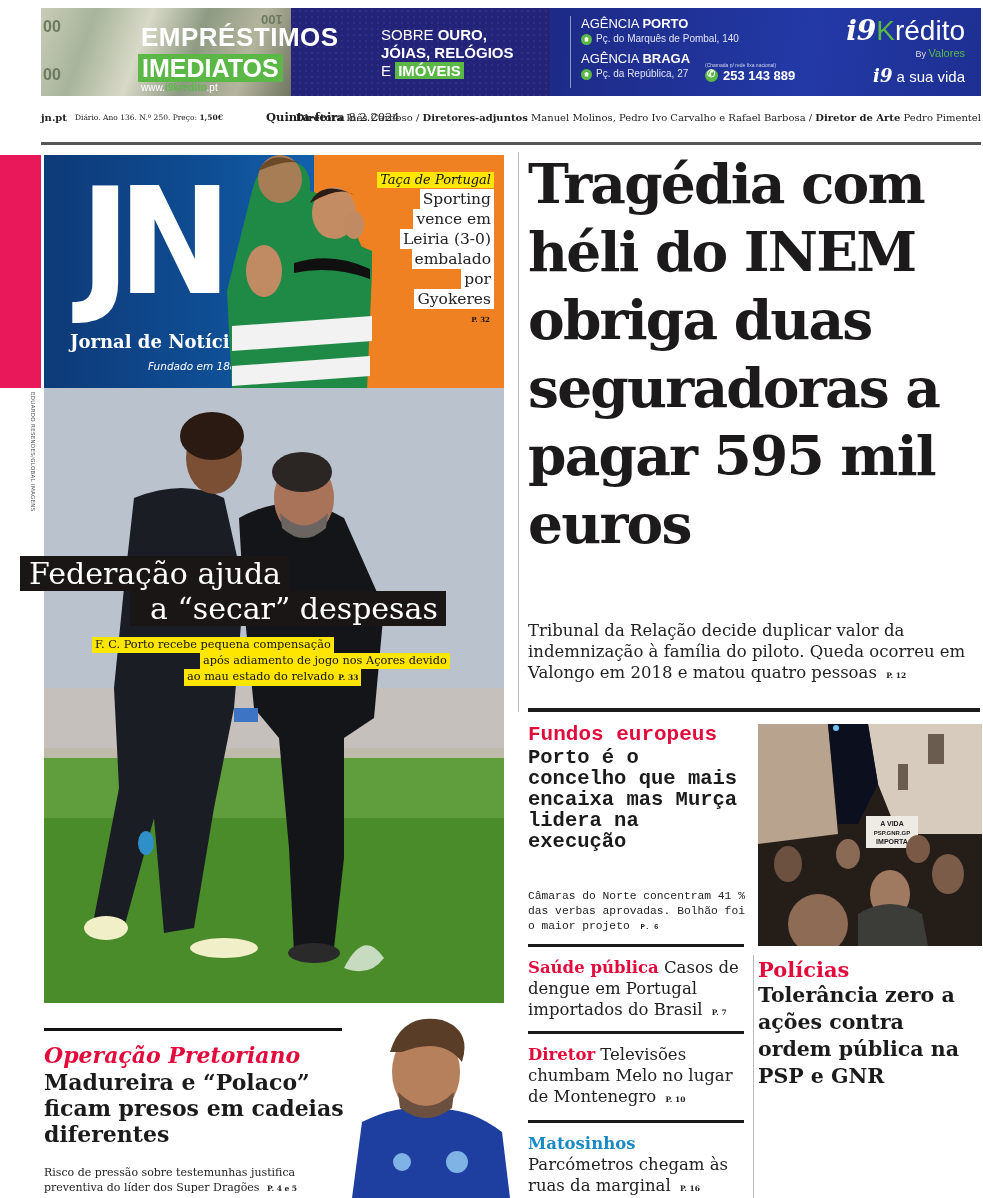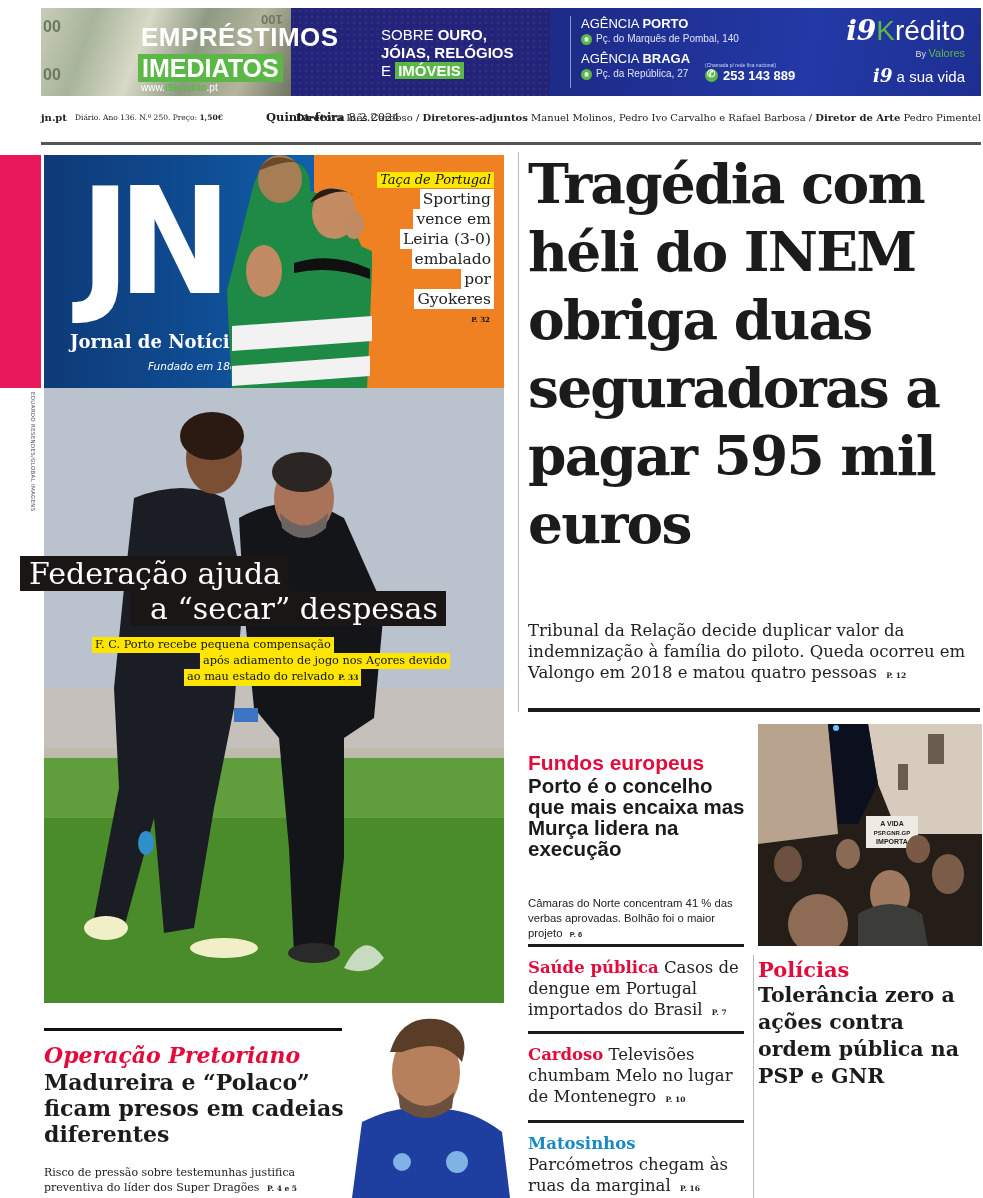--- a/index.html
+++ b/index.html
@@ -92,21 +92,21 @@
   
   .rc-vline { position: absolute; left: 518px; top: 152px; width: 1px; height: 560px; background: #bbb; }
   .lead-head { position: absolute; left: 528px; top: 150px; width: 455px; font-family: "DejaVu Serif", serif; font-weight: bold; font-size: 55px; line-height: 68px; letter-spacing: -1.8px; color: #1c1a1a; }
   .lead-sub { position: absolute; left: 528px; top: 620px; width: 455px; font-family: "DejaVu Serif", serif; font-size: 16.5px; line-height: 21px; color: #222; }
   .rule-thick { position: absolute; height: 4px; background: #1b1b1b; }
   .rule-mid { position: absolute; height: 3px; background: #1b1b1b; }
 
   .kicker-red { color: #e30b3c; font-weight: bold; }
   .kicker-blue { color: #1a8ac5; font-weight: bold; }
 
-  .fundos { position: absolute; left: 528px; top: 722px; width: 220px; font-family: Liberation Sans, sans-serif; margin-top: 28px; }
+  .fundos { position: absolute; left: 528px; top: 722px; width: 220px; font-family: Liberation Mono, monospace; }
   .fundos .k { font-size: 21px; line-height: 25px; }
   .fundos .h { font-weight: bold; font-size: 20.5px; line-height: 21px; color: #1b1b1b; }
   .fundos .s { margin-top: 37px; font-size: 11.3px; line-height: 15px; color: #222; }
 
   .brief { position: absolute; left: 528px; width: 222px; font-family: "DejaVu Serif", serif; font-size: 16.5px; line-height: 21px; color: #222; }
   .brief .kicker-red, .brief .kicker-blue { font-size: 16.5px; }
 
   .protest-photo { position: absolute; left: 758px; top: 724px; width: 224px; height: 222px; overflow: hidden; background: #2a2420; }
   .policias { position: absolute; left: 758px; top: 957px; width: 224px; font-family: "DejaVu Serif", serif; }
   .policias .k { font-size: 21px; line-height: 25px; }
@@ -264,21 +264,21 @@
   <div class="h">Porto é o concelho que mais encaixa mas Murça lidera na execução</div>
   <div class="s"><span>Câmaras do Norte concentram 41 % das verbas aprovadas. Bolhão foi o maior projeto</span> <span class="pg-tag">P. 6</span></div>
 </div>
 <div class="rule-mid" style="left:528px;top:944px;width:216px;"></div>
 
 <div class="brief" style="top:957px;">
   <span class="kicker-red">Saúde pública</span><span> Casos de dengue em Portugal importados do Brasil</span> <span class="pg-tag">P. 7</span>
 </div>
 <div class="rule-mid" style="left:528px;top:1031px;width:216px;"></div>
 <div class="brief" style="top:1044px;">
-  <span class="kicker-red">Cardoso</span><span> Televisões chumbam Melo no lugar de Montenegro</span> <span class="pg-tag">P. 10</span>
+  <span class="kicker-red">Diretor</span><span> Televisões chumbam Melo no lugar de Montenegro</span> <span class="pg-tag">P. 10</span>
 </div>
 <div class="rule-mid" style="left:528px;top:1120px;width:216px;"></div>
 <div class="brief" style="top:1133px;">
   <span class="kicker-blue">Matosinhos</span><br><span> Parcómetros chegam às ruas da marginal</span> <span class="pg-tag">P. 16</span>
 </div>
 
 <div class="protest-photo">
   <svg width="224" height="222" viewBox="0 0 224 222">
     <rect width="224" height="222" fill="#241d18"></rect>
     <path d="M0 0 L70 0 L80 110 L0 120Z" fill="#b8a48e"></path>

